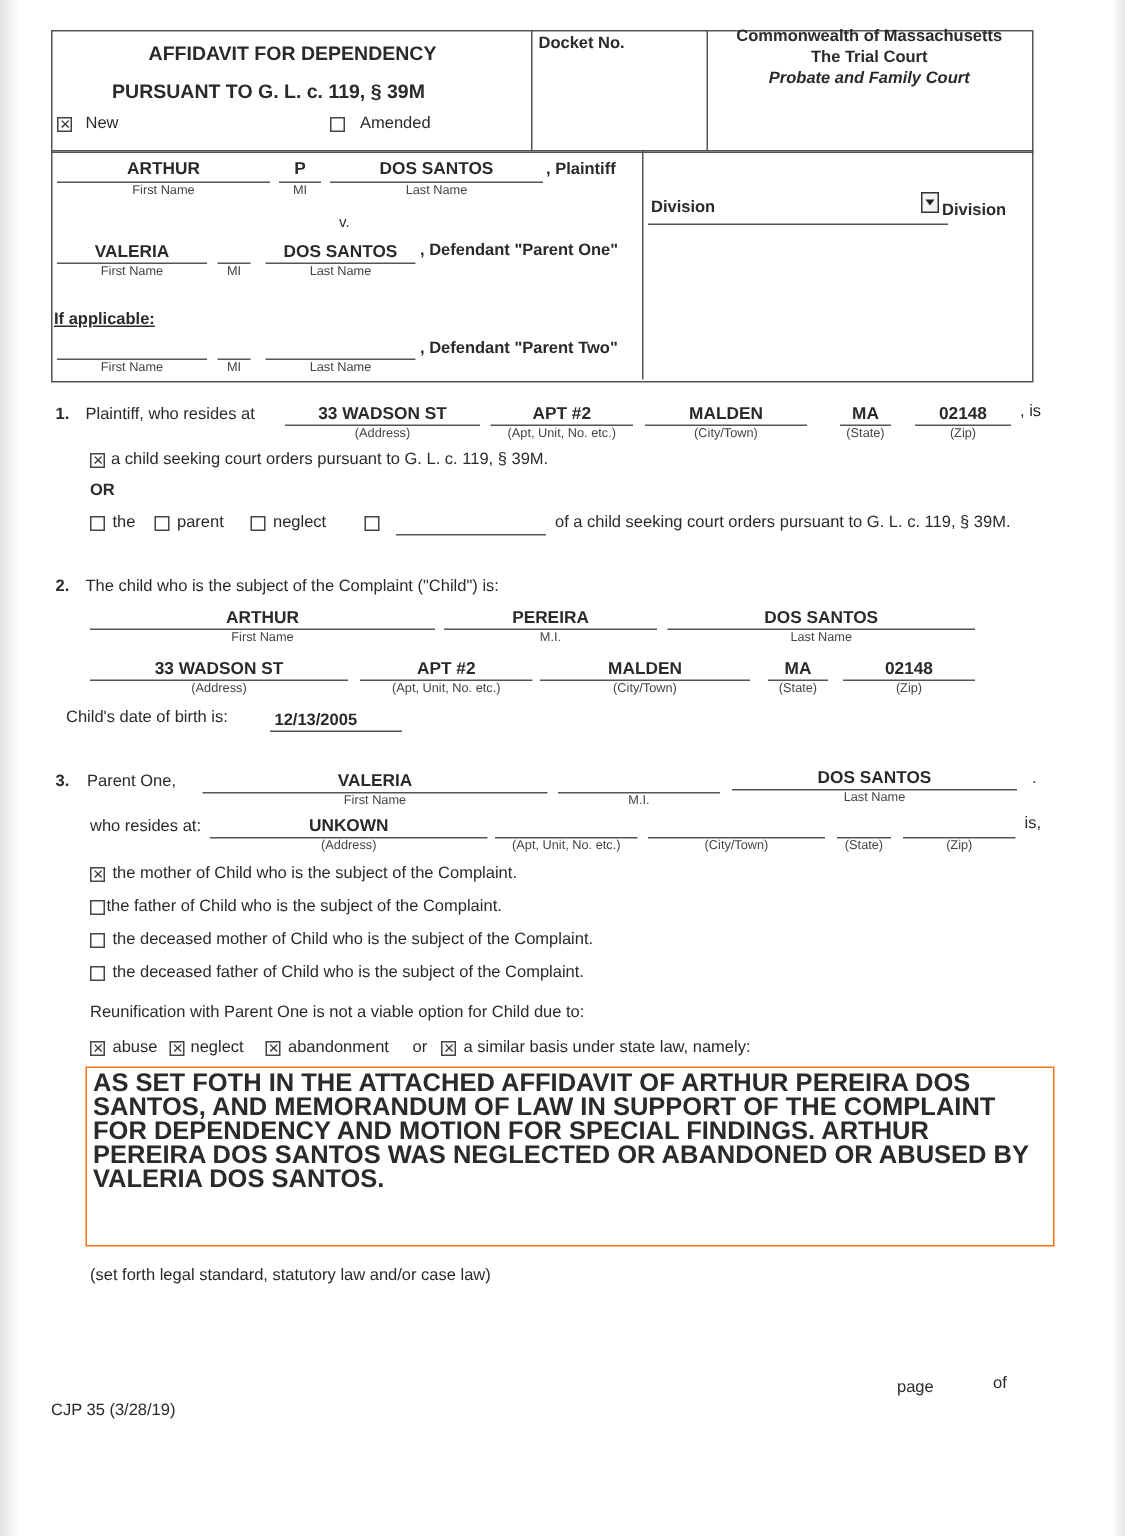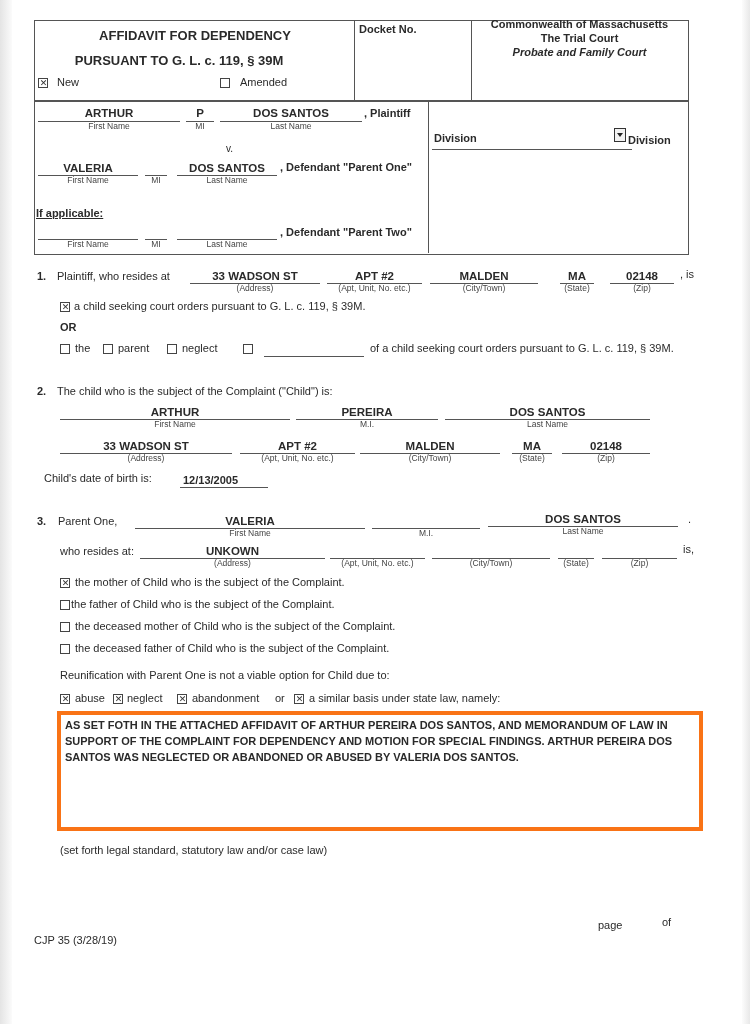--- a/index.html
+++ b/index.html
@@ -19,21 +19,21 @@
   .t11 { font-size:11px; }
   .t10 { font-size:10px; }
   .cap { font-size:8.5px; color:#444; text-align:center; position:absolute; white-space:nowrap; }
   .val { position:absolute; font-weight:bold; font-size:11.5px; text-align:center; white-space:nowrap; }
   .cb { position:absolute; width:10px; height:10px; border:1px solid #444; background:#fff; box-sizing:border-box; }
   .cb.checked::after { content:"\2715"; position:absolute; left:0; top:-2px; width:9px; text-align:center; font-size:9px; line-height:12px; color:#333; }
   .txt { position:absolute; white-space:nowrap; }
   .center { text-align:center; }
   .dropdown { position:absolute; width:12px; height:14px; border:1px solid #333; background:#f2f2f2; box-sizing:border-box; }
   .dropdown::after { content:""; position:absolute; left:2px; top:4px; border-left:3px solid transparent; border-right:3px solid transparent; border-top:4px solid #222; }
-  .textarea-box { position:absolute; border:4px solid #f97316; font-weight:bold; font-size:11px; line-height:16px; padding:2px 4px; box-sizing:border-box; }
+  .textarea-box { position:absolute; border:1px solid #f97316; font-weight:bold; font-size:17px; line-height:16px; padding:2px 4px; box-sizing:border-box; }
 </style>
 </head>
 <body>
 
 <div class="page-edge-left"></div>
 <div class="page-edge-right"></div>
 
 <div class="box" style="left:34px; top:20px; width:653px; height:80px;"></div>
 <div class="vline" style="left:354px; top:20px; height:80px;"></div>
 <div class="vline" style="left:471px; top:20px; height:80px;"></div>

